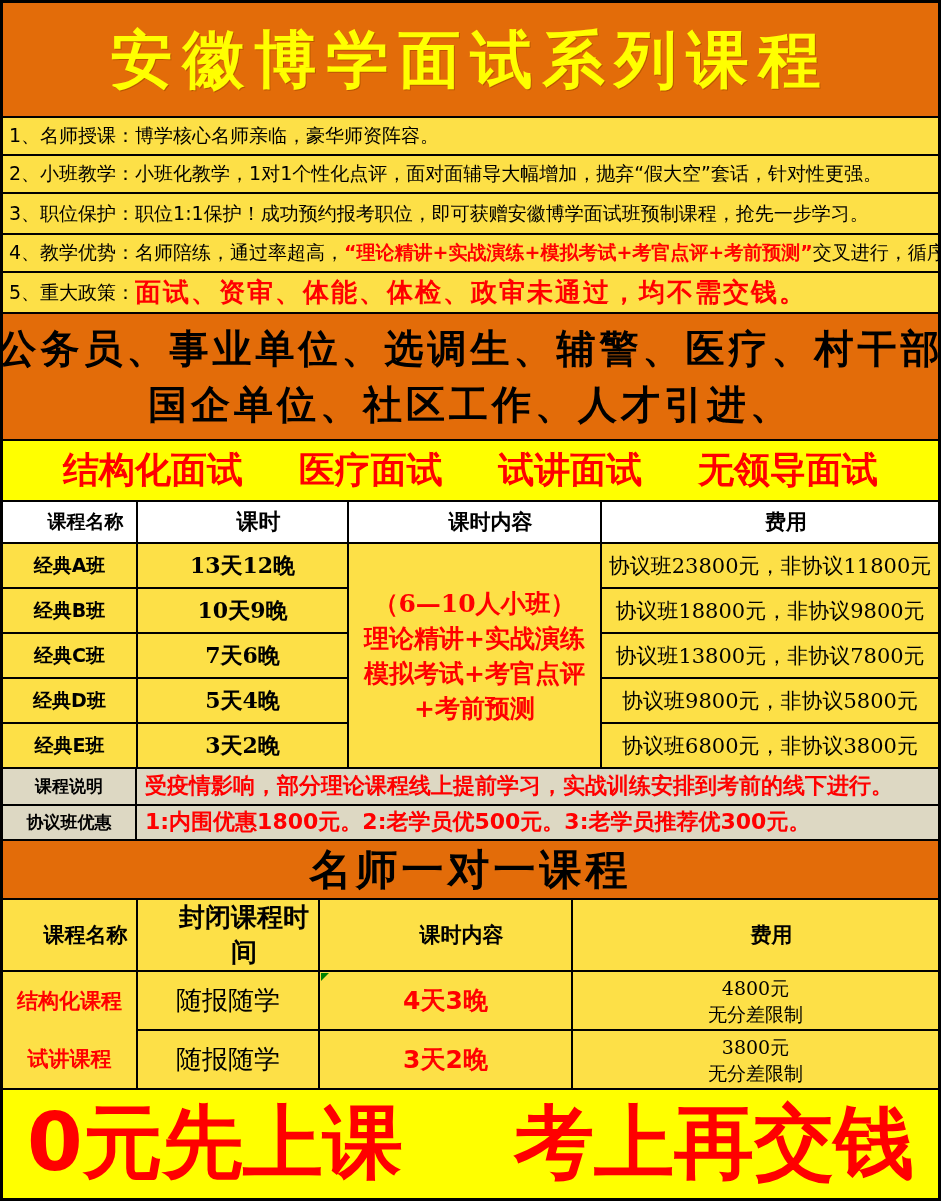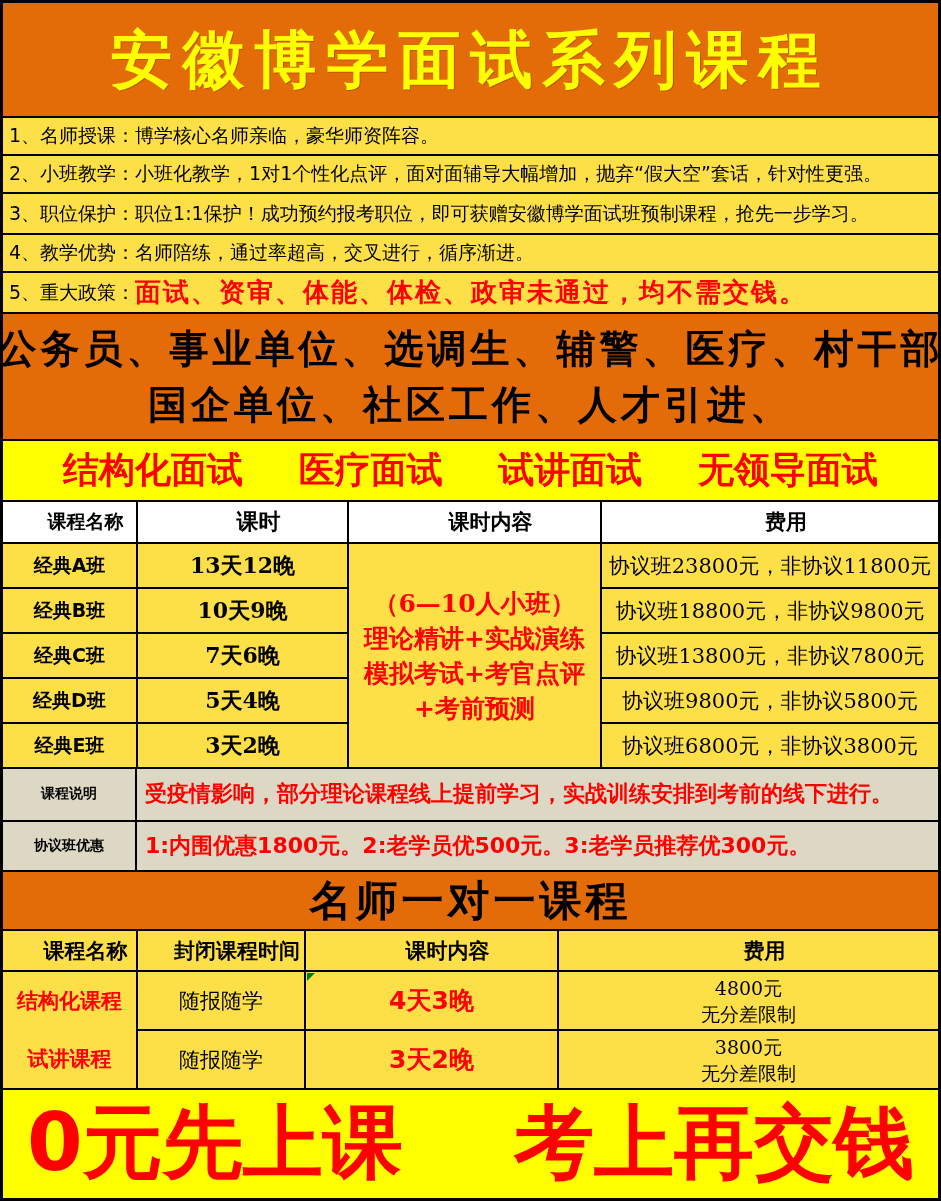--- a/index.html
+++ b/index.html
@@ -80,42 +80,42 @@
   .t1 .content-cell div { line-height:35px; white-space:nowrap; }
   .t1 .c-fee { font-size:21px; font-family:"DejaVu Serif","Liberation Serif",serif; white-space:nowrap; }
 
   
   .note-row {
     display:flex; background:#DDD8C3; border-bottom:2px solid #000;
   }
   .note-row .note-label {
     flex:0 0 134px; border-right:2px solid #000;
     display:flex; align-items:center; justify-content:center;
-    font-size:14px; font-weight:bold; color:#000;
+    font-size:17px; font-weight:bold; color:#000;
   }
   .note-row .note-text {
     flex:1; display:flex; align-items:center;
     padding-left:8px; color:#FF0000; font-weight:bold; font-size:22px;
     white-space:nowrap;
   }
   .note-row.r1 { height:60px; }
   .note-row.r2 { height:57px; }
   
   .section2-banner {
     height:59px; flex:0 0 59px;
     background:#E36C09; border-bottom:2px solid #000;
     display:flex; align-items:center; justify-content:center;
   }
   .section2-banner .s2-title {
     color:#000; font-weight:bold; font-size:42px; letter-spacing:4px;
   }
   
   .t2 th { height:40px; font-size:21px; font-weight:bold; }
   .t2 .c-name  { width:134px; }
-  .t2 .c-time  { width:168px; font-size:21px;
+  .t2 .c-time  { width:182px; font-size:26px;
                  font-family:Liberation Sans, sans-serif; }
   .t2 .c-content { width:253px; }
   .t2 td { height:58px; }
   .t2 .names-cell { color:#FF0000; font-weight:bold; font-size:21px; }
   .t2 .names-cell .nm { line-height:58px; }
   .t2 .red-content { color:#FF0000; font-weight:bold; font-size:25px; position:relative; }
   .t2 .fee2 { font-size:19px; line-height:26px;
               font-family:"DejaVu Serif","Liberation Serif",serif; }
   .corner-marker {
     position:absolute; left:1px; top:1px; width:0; height:0;
@@ -146,20 +146,21 @@
       <span>1、名师授课：博学核心名师亲临，豪华师资阵容。</span>
     </div>
     <div class="feature-row">
       <span>2、小班教学：小班化教学，1对1个性化点评，面对面辅导大幅增加，抛弃“假大空”套话，针对性更强。</span>
     </div>
     <div class="feature-row tall">
       <span>3、职位保护：职位1:1保护！成功预约报考职位，即可获赠安徽博学面试班预制课程，抢先一步学习。</span>
     </div>
     <div class="feature-row">
       <span>4、教学优势：名师陪练，通过率超高，</span>
+        <span class="feature-red">“理论精讲+实战演练+模拟考试+考官点评+考前预测”</span>
         <span>交叉进行，循序渐进。</span>
     </div>
     <div class="feature-row tall">
       <span>5、重大政策：</span>
         <span class="feature-red-big">面试、资审、体能、体检、政审未通过，均不需交钱。</span>
     </div>
   </div>
 
   <div class="audience">
     <div>公务员、事业单位、选调生、辅警、医疗、村干部</div>

